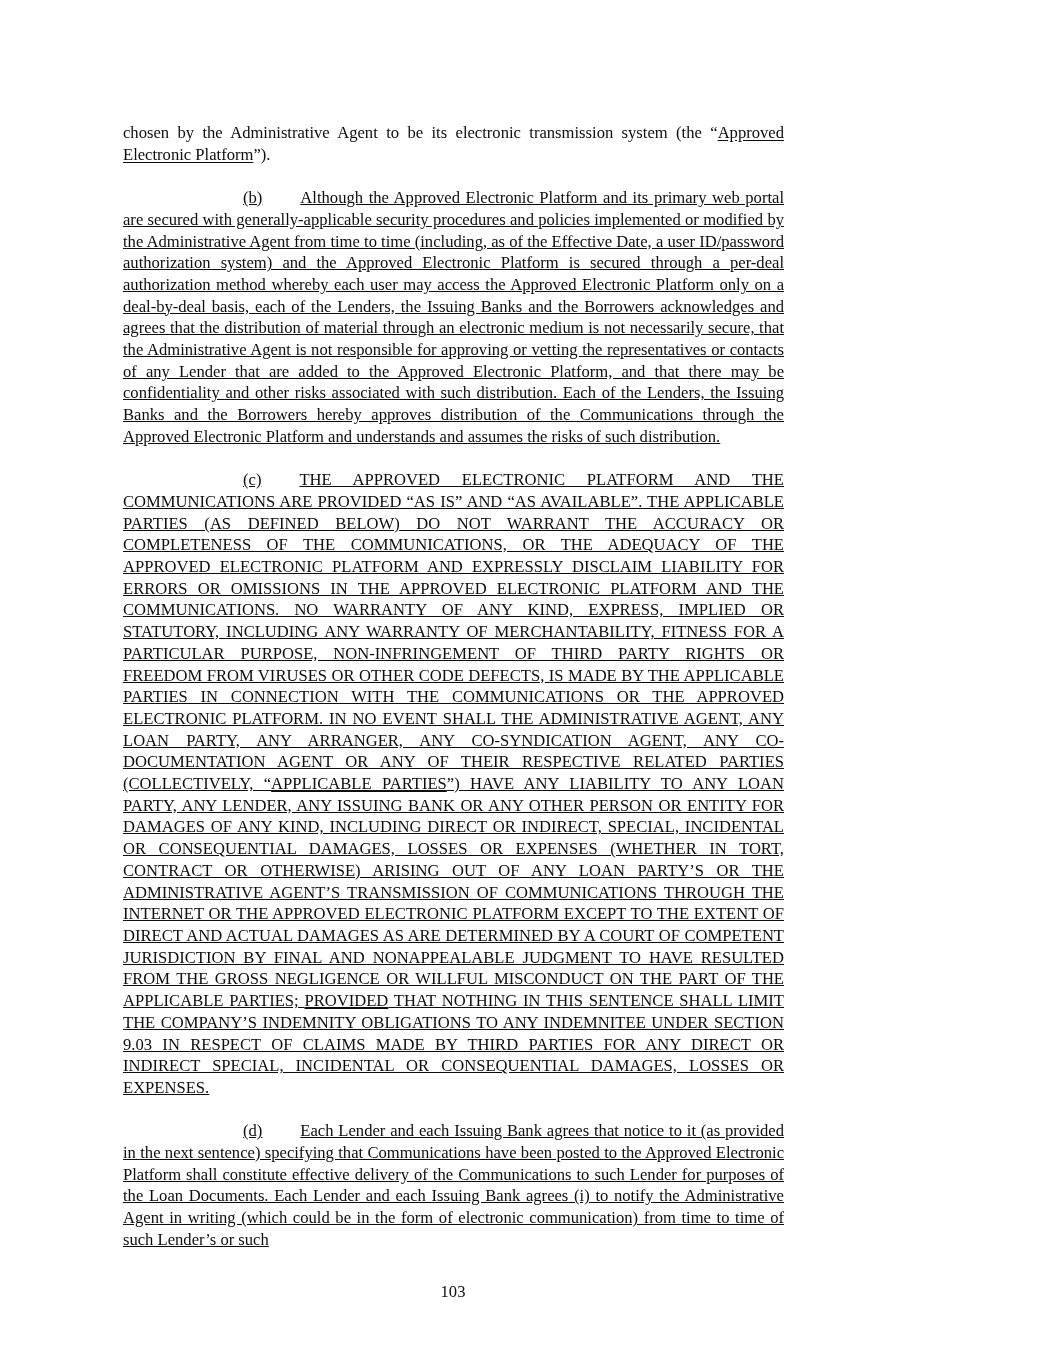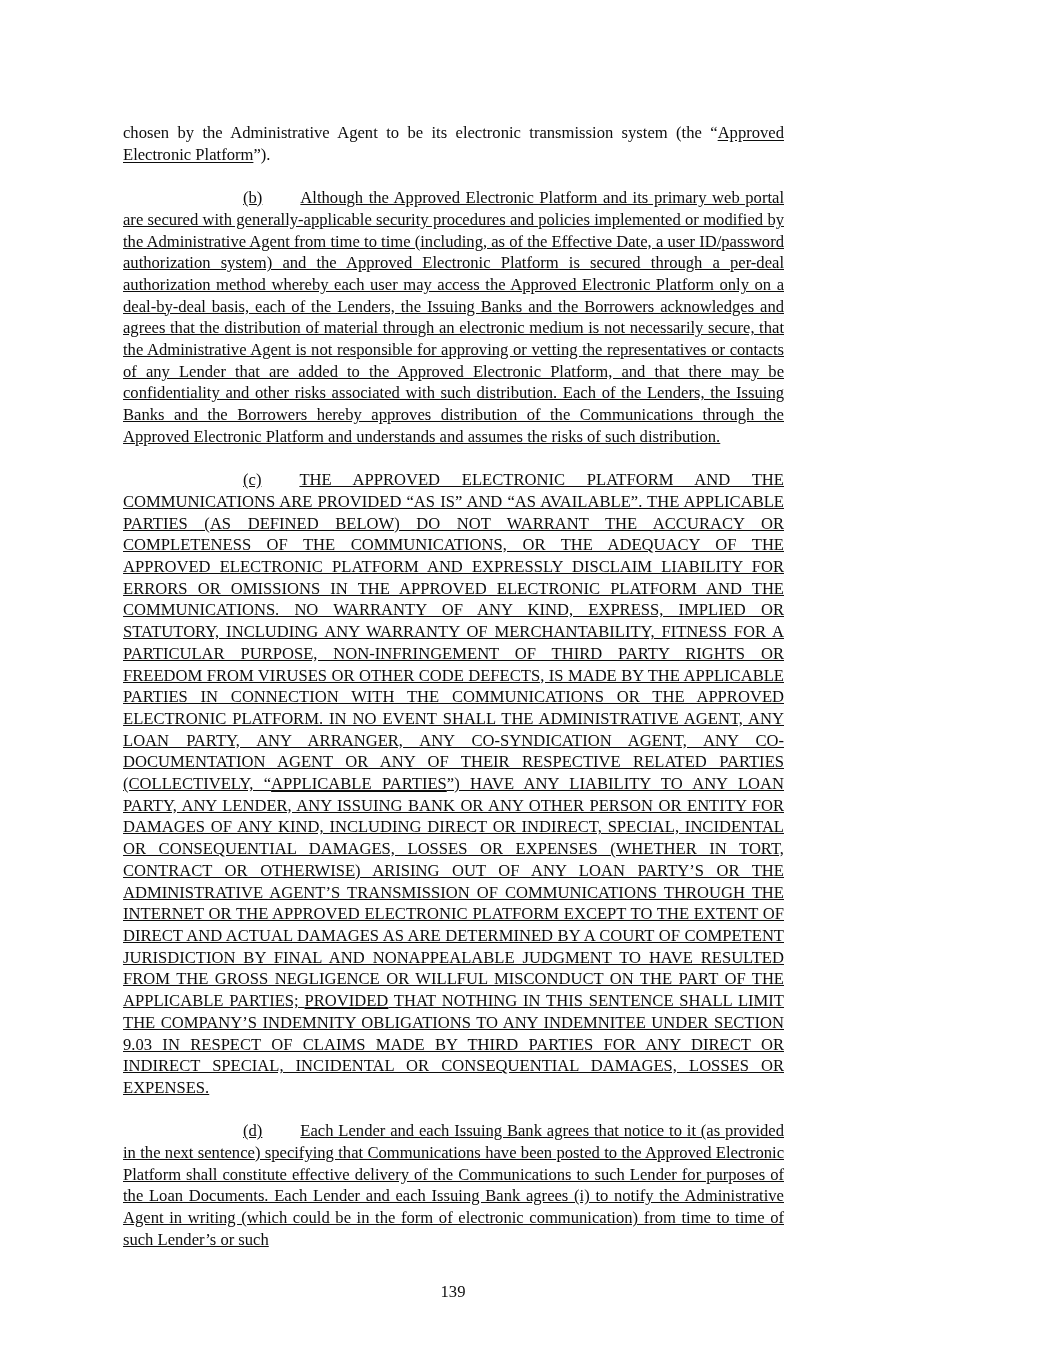--- a/index.html
+++ b/index.html
@@ -50,14 +50,14 @@
 </head>
 <body>
 
 <div class="page">
   <div id="doc">
       <p class="para"><span class="">chosen by the Administrative Agent to be its electronic transmission system (the “</span><span class="u">Approved Electronic Platform</span><span class="">”).</span></p>
       <p class="para indented"><span class="">(b)</span><span class="tab"></span><span class="">Although the Approved Electronic Platform and its primary web portal are secured with generally-applicable security procedures and policies implemented or modified by the Administrative Agent from time to time (including, as of the Effective Date, a user ID/password authorization system) and the Approved Electronic Platform is secured through a per-deal authorization method whereby each user may access the Approved Electronic Platform only on a deal-by-deal basis, each of the Lenders, the Issuing Banks and the Borrowers acknowledges and agrees that the distribution of material through an electronic medium is not necessarily secure, that the Administrative Agent is not responsible for approving or vetting the representatives or contacts of any Lender that are added to the Approved Electronic Platform, and that there may be confidentiality and other risks associated with such distribution. Each of the Lenders, the Issuing Banks and the Borrowers hereby approves distribution of the Communications through the Approved Electronic Platform and understands and assumes the risks of such distribution.</span></p>
       <p class="para indented"><span class="">(c)</span><span class="tab"></span><span class="">THE APPROVED ELECTRONIC PLATFORM AND THE COMMUNICATIONS ARE PROVIDED “AS IS” AND “AS AVAILABLE”. THE APPLICABLE PARTIES (AS DEFINED BELOW) DO NOT WARRANT THE ACCURACY OR COMPLETENESS OF THE COMMUNICATIONS, OR THE ADEQUACY OF THE APPROVED ELECTRONIC PLATFORM AND EXPRESSLY DISCLAIM LIABILITY FOR ERRORS OR OMISSIONS IN THE APPROVED ELECTRONIC PLATFORM AND THE COMMUNICATIONS. NO WARRANTY OF ANY KIND, EXPRESS, IMPLIED OR STATUTORY, INCLUDING ANY WARRANTY OF MERCHANTABILITY, FITNESS FOR A PARTICULAR PURPOSE, NON-INFRINGEMENT OF THIRD PARTY RIGHTS OR FREEDOM FROM VIRUSES OR OTHER CODE DEFECTS, IS MADE BY THE APPLICABLE PARTIES IN CONNECTION WITH THE COMMUNICATIONS OR THE APPROVED ELECTRONIC PLATFORM. IN NO EVENT SHALL THE ADMINISTRATIVE AGENT, ANY LOAN PARTY, ANY ARRANGER, ANY CO-SYNDICATION AGENT, ANY CO-DOCUMENTATION AGENT OR ANY OF THEIR RESPECTIVE RELATED PARTIES (COLLECTIVELY, “</span><span class="u">APPLICABLE PARTIES</span><span class="">”) HAVE ANY LIABILITY TO ANY LOAN PARTY, ANY LENDER, ANY ISSUING BANK OR ANY OTHER PERSON OR ENTITY FOR DAMAGES OF ANY KIND, INCLUDING DIRECT OR INDIRECT, SPECIAL, INCIDENTAL OR CONSEQUENTIAL DAMAGES, LOSSES OR EXPENSES (WHETHER IN TORT, CONTRACT OR OTHERWISE) ARISING OUT OF ANY LOAN PARTY’S OR THE ADMINISTRATIVE AGENT’S TRANSMISSION OF COMMUNICATIONS THROUGH THE INTERNET OR THE APPROVED ELECTRONIC PLATFORM EXCEPT TO THE EXTENT OF DIRECT AND ACTUAL DAMAGES AS ARE DETERMINED BY A COURT OF COMPETENT JURISDICTION BY FINAL AND NONAPPEALABLE JUDGMENT TO HAVE RESULTED FROM THE GROSS NEGLIGENCE OR WILLFUL MISCONDUCT ON THE PART OF THE APPLICABLE PARTIES; </span><span class="u">PROVIDED</span><span class=""> THAT NOTHING IN THIS SENTENCE SHALL LIMIT THE COMPANY’S INDEMNITY OBLIGATIONS TO ANY INDEMNITEE UNDER SECTION 9.03 IN RESPECT OF CLAIMS MADE BY THIRD PARTIES FOR ANY DIRECT OR INDIRECT SPECIAL, INCIDENTAL OR CONSEQUENTIAL DAMAGES, LOSSES OR EXPENSES.</span></p>
       <p class="para indented"><span class="">(d)</span><span class="tab"></span><span class="">Each Lender and each Issuing Bank agrees that notice to it (as provided in the next sentence) specifying that Communications have been posted to the Approved Electronic Platform shall constitute effective delivery of the Communications to such Lender for purposes of the Loan Documents. Each Lender and each Issuing Bank agrees (i) to notify the Administrative Agent in writing (which could be in the form of electronic communication) from time to time of such Lender’s or such</span></p>
     </div>
-  <div class="page-number">139</div>
+  <div class="page-number">103</div>
 </div>
 
 </body></html>

